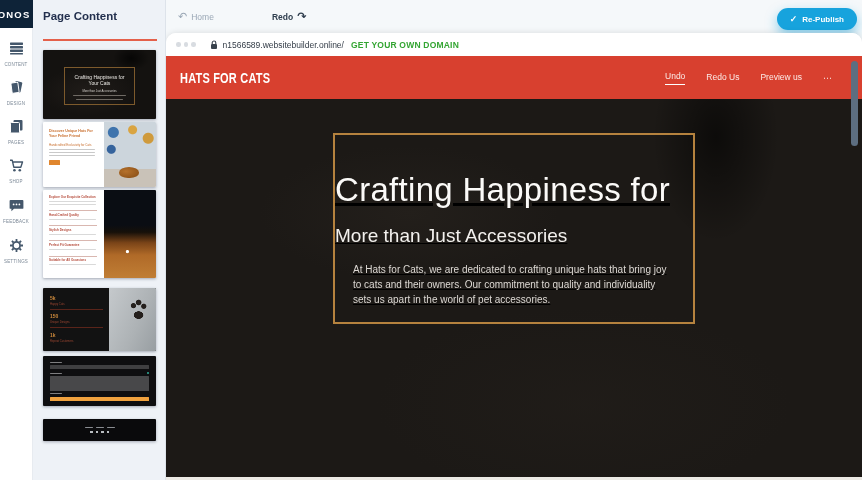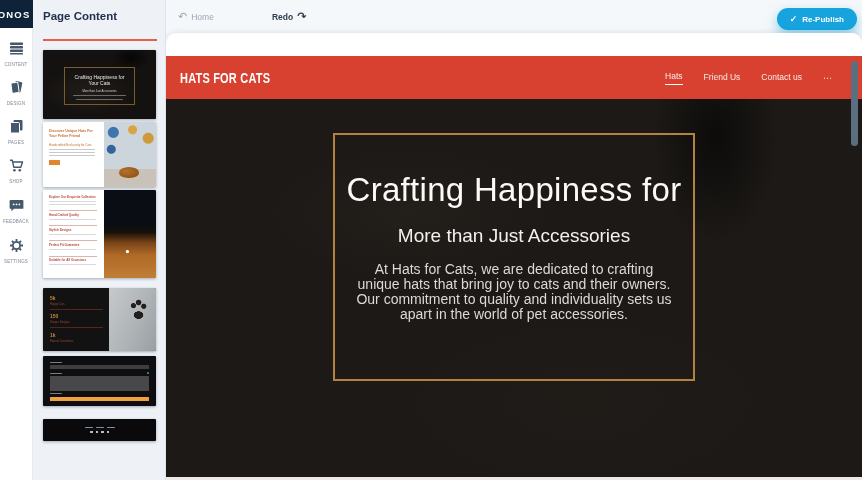--- a/index.html
+++ b/index.html
@@ -140,26 +140,26 @@
   .site-nav { margin-left:auto; display:flex; align-items:center; gap:21px; }
   .nav-item { color:#fcebe8; font-size:8.5px; cursor:pointer; padding-bottom:2px; }
   .nav-item.active { border-bottom:1.5px solid #fff; padding-bottom:3px; }
   .nav-more { color:#f6d9d4; font-size:9px; cursor:pointer; }
 
   .hero { position:absolute; left:0; top:43px; right:0; bottom:0; background:
     radial-gradient(ellipse 90px 150px at 79% 10%, rgba(0,0,0,.55), transparent 70%),
     radial-gradient(ellipse 200px 90px at 35% 30%, rgba(48,42,36,.35), transparent 75%),
     radial-gradient(ellipse 260px 120px at 60% 80%, rgba(40,35,30,.3), transparent 80%),
     #1c1916; }
-  .hero-box { width:362px; height:248px; margin:34px auto 0; border:2px solid var(--gold-border,#b5823e);
-    text-align:center; padding-top:32px; cursor:pointer; }
+  .hero-box { width:362px; height:191px; margin:34px auto 0; border:2px solid var(--gold-border,#b5823e);
+    text-align:left; padding-top:32px; cursor:pointer;text-decoration:underline; }
   .hero-title { font-size:33px; line-height:45px; font-weight:500; color:#fbfaf8; letter-spacing:.3px; }
   .hero-title span { display:block; }
   .hero-subtitle { font-size:19px; color:#f3f1ee; margin-top:13px; font-weight:400; }
-  .hero-body { font-size:14px; line-height:15px; color:#ddd9d4; width:322px; margin:15px auto 0; }
+  .hero-body { font-size:10px; line-height:15px; color:#ddd9d4; width:322px; margin:15px auto 0; }
   .next-peek { position:absolute; left:0; right:0; bottom:0; height:3px; background:#eceae5; }
 
   .scroll-thumb { position:absolute; top:5px; right:4px; width:7px; height:85px;
     background:#5d6e80; border-radius:4px; cursor:grab; }
 </style>
 </head>
 <body>
 
 <div class="app">
 
@@ -374,28 +374,45 @@
                 <circle cx="8.5" cy="8.5" r="7"></circle>
                 <ellipse cx="8.5" cy="8.5" rx="3.2" ry="7"></ellipse>
                 <path d="M1.5 8.5h14"></path>
               </g>
             </svg>
         </span>
       </div>
     </div>
 
     <div class="browser">
+      <div class="chrome">
+        <div class="dots">
+          <div class="dot"></div>
+            <div class="dot"></div>
+            <div class="dot"></div>
+        </div>
+        <div class="urlbar">
+          <span>
+            <svg width="8" height="10" viewBox="0 0 8 10">
+                <rect x="1" y="4" width="6" height="5" rx="1" fill="#39424d"></rect>
+                <path d="M2.2 4V2.8a1.8 1.8 0 0 1 3.6 0V4" fill="none" stroke="#39424d" stroke-width="1.1"></path>
+              </svg>
+          </span>
+          <span class="url">n1566589.websitebuilder.online/</span>
+        </div>
+        <span class="domain-cta">GET YOUR OWN DOMAIN</span>
+      </div>
 
       <div class="viewport">
         <header class="site-header">
           <span class="brand">HATS FOR CATS</span>
           <nav class="site-nav">
-            <span class="nav-item active">Hats</span>
-            <span class="nav-item">Friend Us</span>
-            <span class="nav-item">Contact us</span>
+            <span class="nav-item active">Undo</span>
+            <span class="nav-item">Redo Us</span>
+            <span class="nav-item">Preview us</span>
             <span class="nav-more">⋯</span>
           </nav>
         </header>
 
         <div class="hero">
           <div class="hero-box">
             <h1 class="hero-title">
                 <span>Crafting Happiness for</span>
               </h1>
             <div class="hero-subtitle">More than Just Accessories</div>

